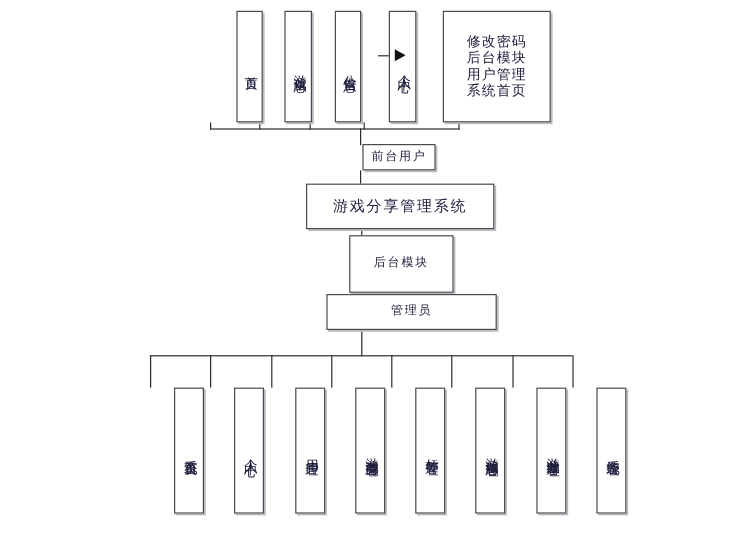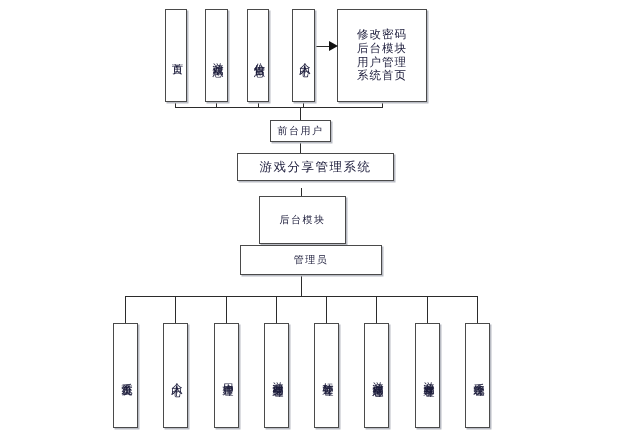--- a/index.html
+++ b/index.html
@@ -26,20 +26,21 @@
     display: flex;
     align-items: center;
     justify-content: center;
     color: #1b1b3a;
     line-height: 1.18;
     z-index: 2;
   }
   
   .node.shadowed {
     box-shadow: 1.5px 1.5px 0 0 #b9bcc4;
+    margin-left: 32px;
   }
   
   .vtext {
     writing-mode: vertical-rl;
     text-orientation: upright;
     letter-spacing: 1px;
     font-size: 11px;
   }
   .htext {
     font-size: 10px;
@@ -102,21 +103,21 @@
   <div class="conn vline" style="left:382px; top:102px; height:6px;"></div>
 
   <div class="conn hline" style="left:175px; top:107px; width:208px;"></div>
 
   <div class="conn vline" style="left:300px; top:107px; height:14px;"></div>
 
   <div class="node htext shadowed" style="left:270px; top:120px; width:61px; height:22px;">前台用户</div>
 
   <div class="conn vline" style="left:300px; top:142px; height:12px;"></div>
 
-  <div class="node htext shadowed" style="left:237px; top:153px; width:157px; height:28px; font-size:12.5px;">游戏分享管理系统</div>
+  <div class="node htext shadowed" style="left:223px; top:153px; width:157px; height:38px; font-size:12.5px;">游戏分享管理系统</div>
 
   <div class="conn vline" style="left:301px; top:188px; height:9px;"></div>
 
   <div class="node htext shadowed" style="left:259px; top:196px; width:87px; height:48px;">后台模块</div>
 
   <div class="conn vline" style="left:301px; top:229px; height:17px;"></div>
 
   <div class="node htext shadowed" style="left:240px; top:245px; width:142px; height:30px;">管理员</div>
 
   <div class="conn vline" style="left:301px; top:275px; height:22px;"></div>

